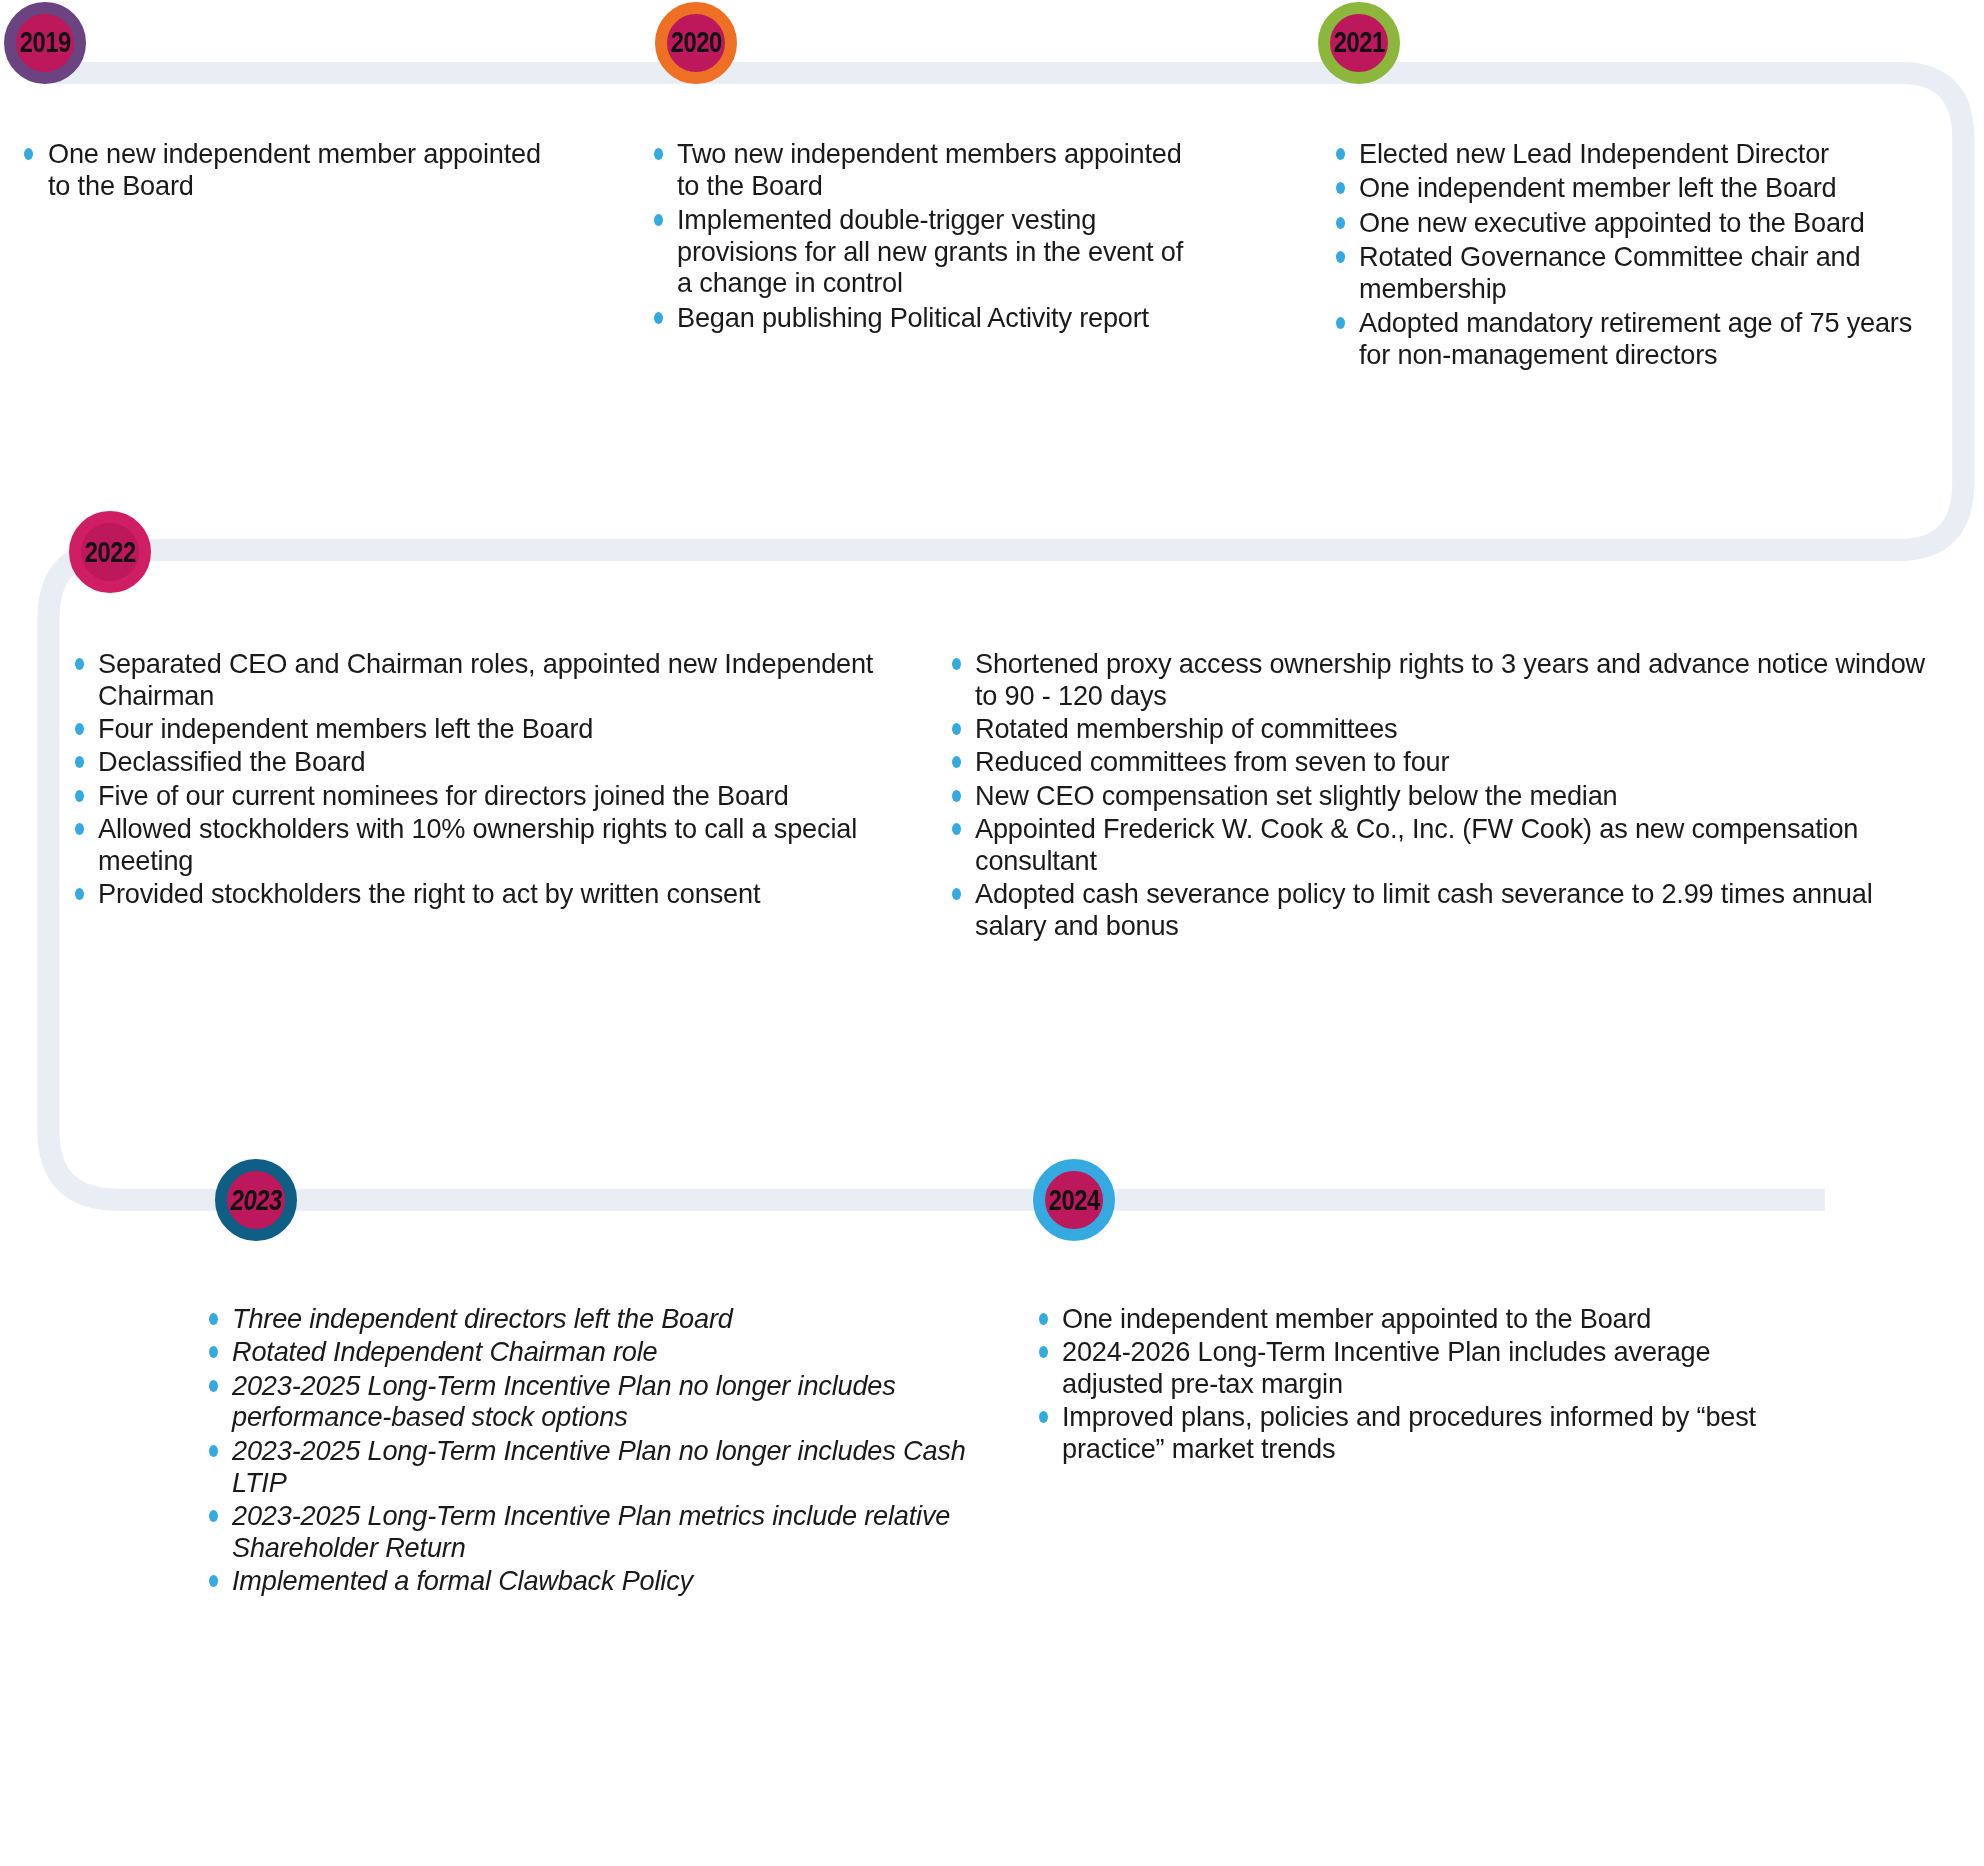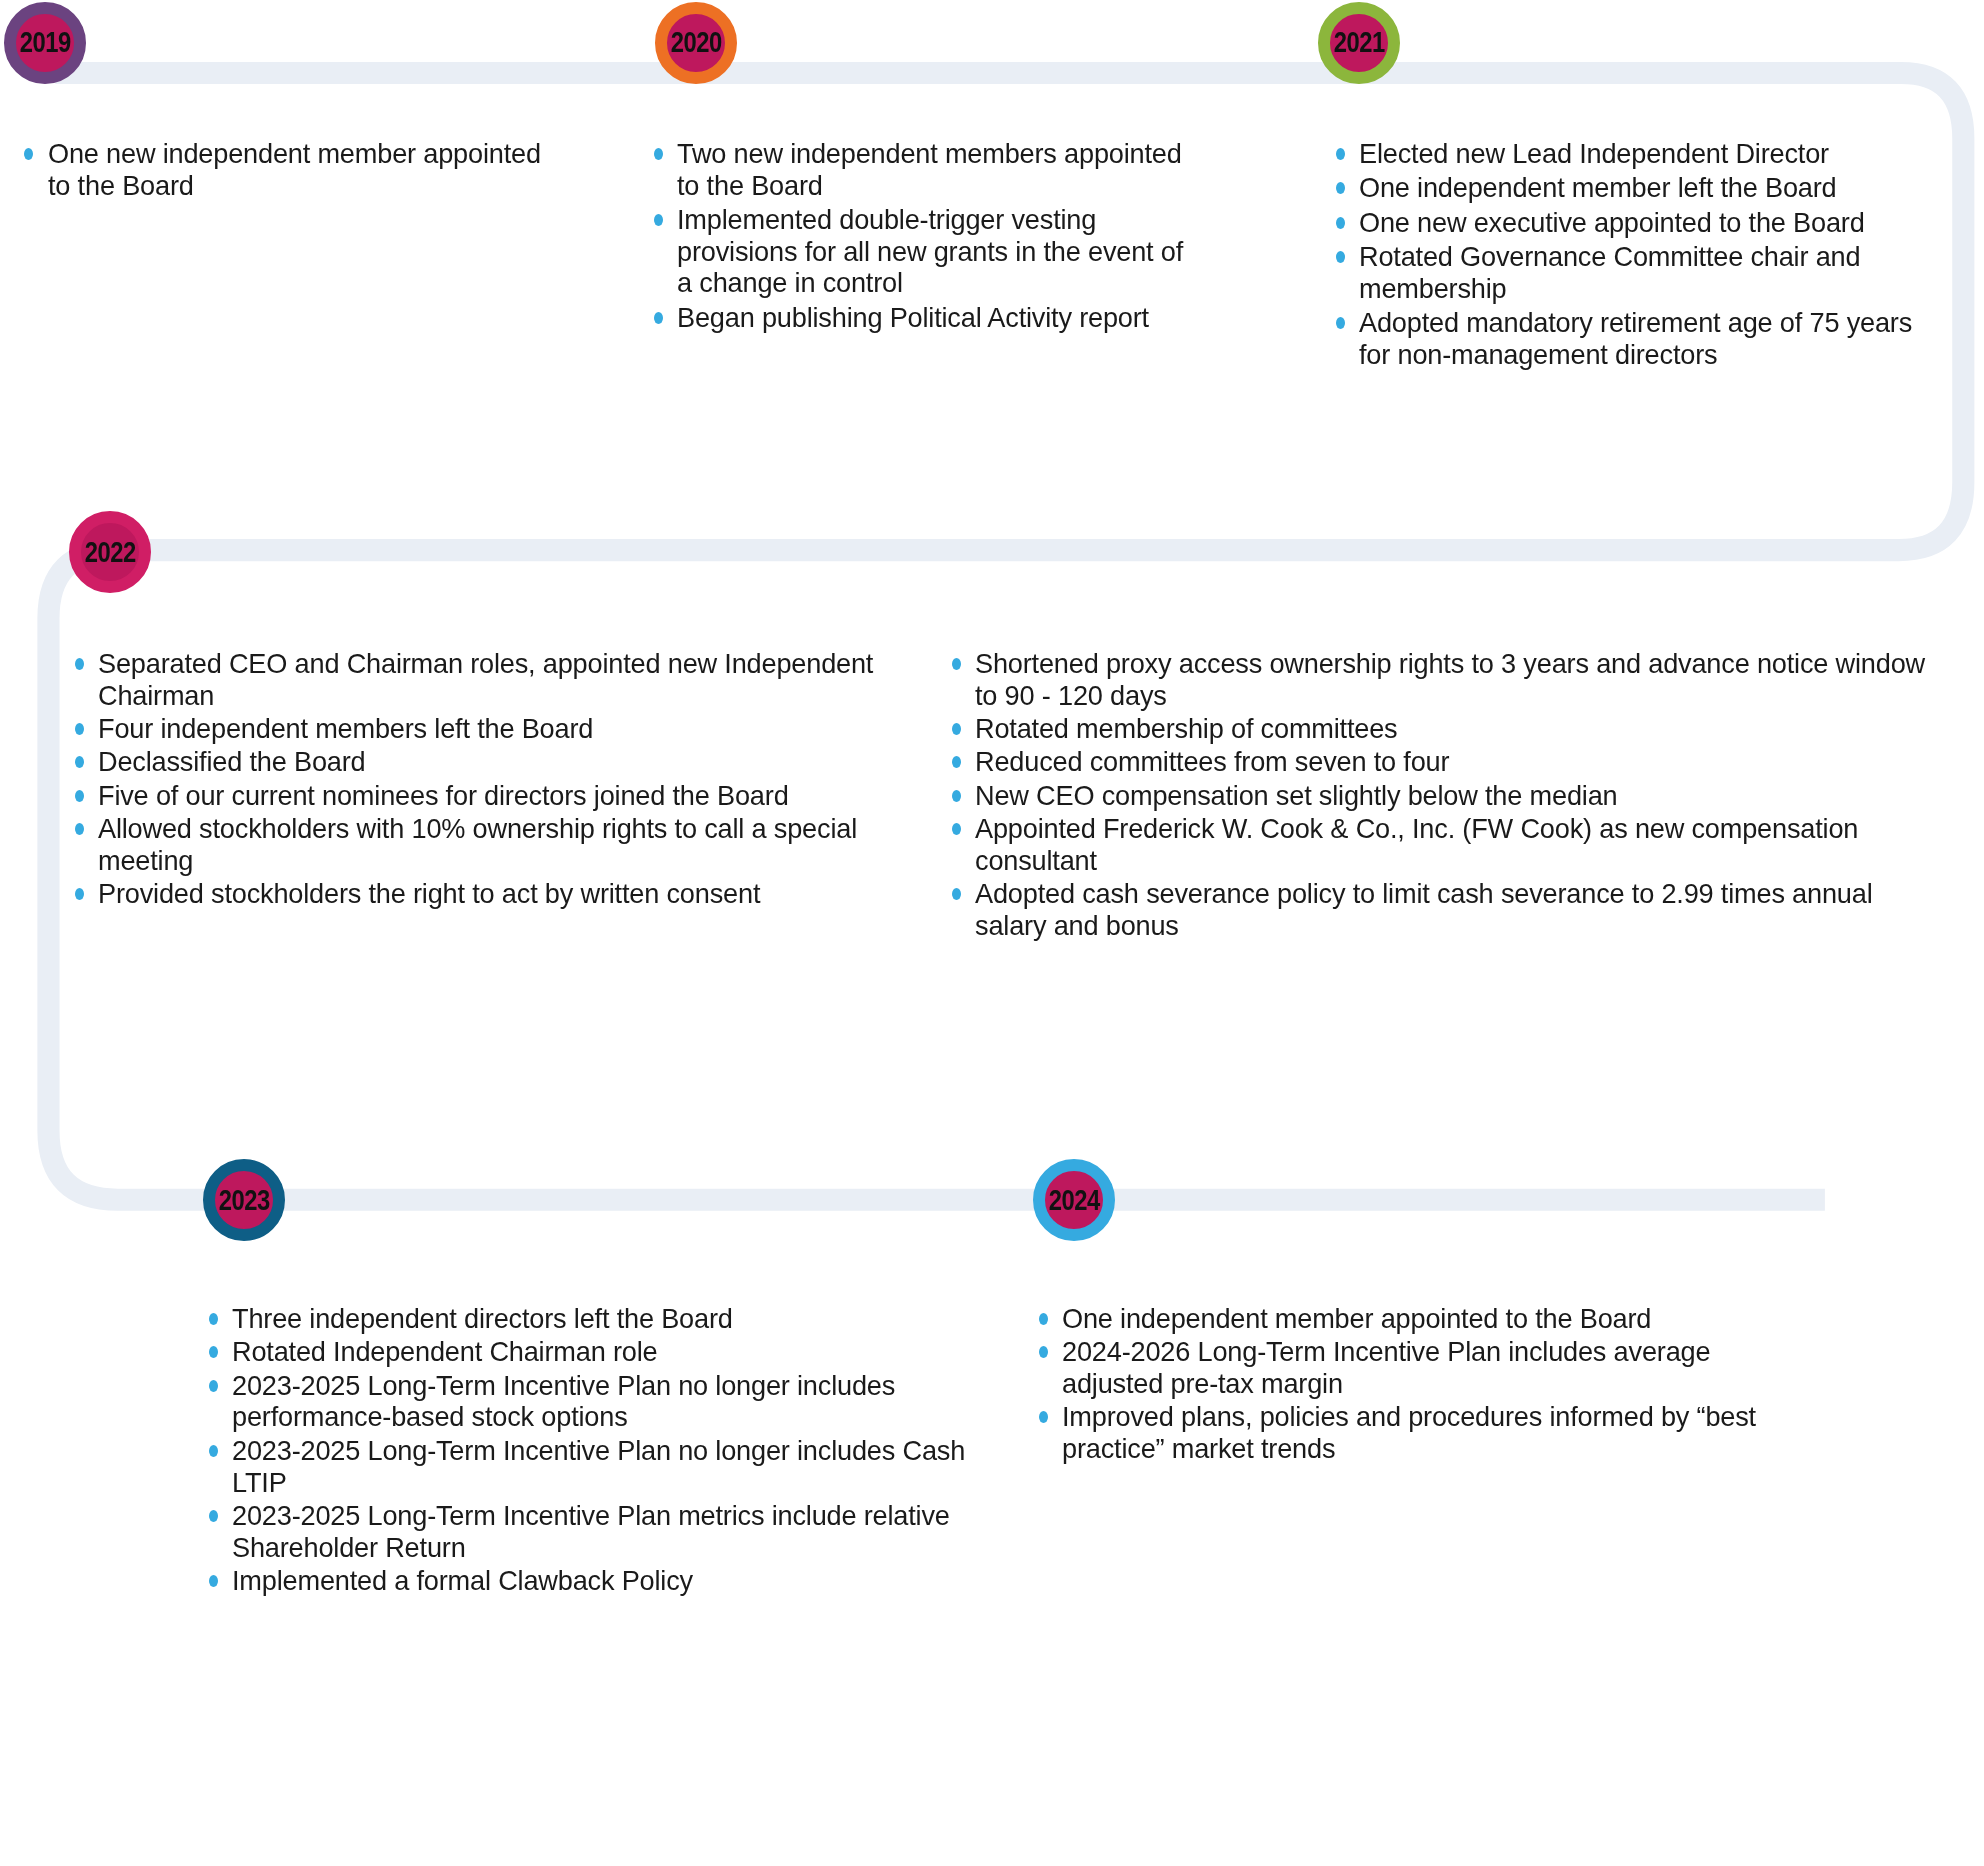--- a/index.html
+++ b/index.html
@@ -82,21 +82,21 @@
   </div>
   <div class="year-badge" style="left: 655px; top: 1.8px; border: 12px solid rgb(237, 112, 36);">
     <span class="year-label">2020</span>
   </div>
   <div class="year-badge" style="left: 1318px; top: 1.8px; border: 12px solid rgb(140, 182, 60);">
     <span class="year-label">2021</span>
   </div>
   <div class="year-badge" style="left: 69px; top: 511px; border: 12px solid rgb(208, 30, 101);">
     <span class="year-label">2022</span>
   </div>
-  <div class="year-badge" style="left: 203px; top: 1159px; border: 12px solid rgb(14, 94, 134);">
+  <div class="year-badge" style="left: 215px; top: 1159px; border: 12px solid rgb(14, 94, 134); font-style: italic;">
     <span class="year-label">2023</span>
   </div>
   <div class="year-badge" style="left: 1033px; top: 1159px; border: 12px solid rgb(53, 170, 224);">
     <span class="year-label">2024</span>
   </div>
 
   <div class="bullets" style="left:18.5px; top:138px; width:544px;">
     <ul>
         <li><span class="dot" style="background: rgb(53, 170, 224);"></span><span class="cond">One new independent member appointed to the Board</span></li>
       </ul>
@@ -135,21 +135,21 @@
     <ul>
         <li><span class="dot" style="background: rgb(53, 170, 224);"></span><span class="cond">Shortened proxy access ownership rights to 3 years and advance notice window to 90 - 120 days</span></li>
         <li><span class="dot" style="background: rgb(53, 170, 224);"></span><span class="cond">Rotated membership of committees</span></li>
         <li><span class="dot" style="background: rgb(53, 170, 224);"></span><span class="cond">Reduced committees from seven to four</span></li>
         <li><span class="dot" style="background: rgb(53, 170, 224);"></span><span class="cond">New CEO compensation set slightly below the median</span></li>
         <li><span class="dot" style="background: rgb(53, 170, 224);"></span><span class="cond">Appointed Frederick W. Cook &amp; Co., Inc. (FW Cook) as new compensation consultant</span></li>
         <li><span class="dot" style="background: rgb(53, 170, 224);"></span><span class="cond">Adopted cash severance policy to limit cash severance to 2.99 times annual salary and bonus</span></li>
       </ul>
   </div>
 
-  <div class="bullets tight" style="left:203px; top:1303px; width:794px;">
+  <div class="bullets tight" style="left:203px; top:1303px; width:794px;font-style:italic;">
     <ul>
         <li><span class="dot" style="background: rgb(53, 170, 224);"></span><span class="cond">Three independent directors left the Board</span></li>
         <li><span class="dot" style="background: rgb(53, 170, 224);"></span><span class="cond">Rotated Independent Chairman role</span></li>
         <li><span class="dot" style="background: rgb(53, 170, 224);"></span><span class="cond">2023-2025 Long-Term Incentive Plan no longer includes performance-based stock options</span></li>
         <li><span class="dot" style="background: rgb(53, 170, 224);"></span><span class="cond">2023-2025 Long-Term Incentive Plan no longer includes Cash LTIP</span></li>
         <li><span class="dot" style="background: rgb(53, 170, 224);"></span><span class="cond">2023-2025 Long-Term Incentive Plan metrics include relative Shareholder Return</span></li>
         <li><span class="dot" style="background: rgb(53, 170, 224);"></span><span class="cond">Implemented a formal Clawback Policy</span></li>
       </ul>
   </div>
 

